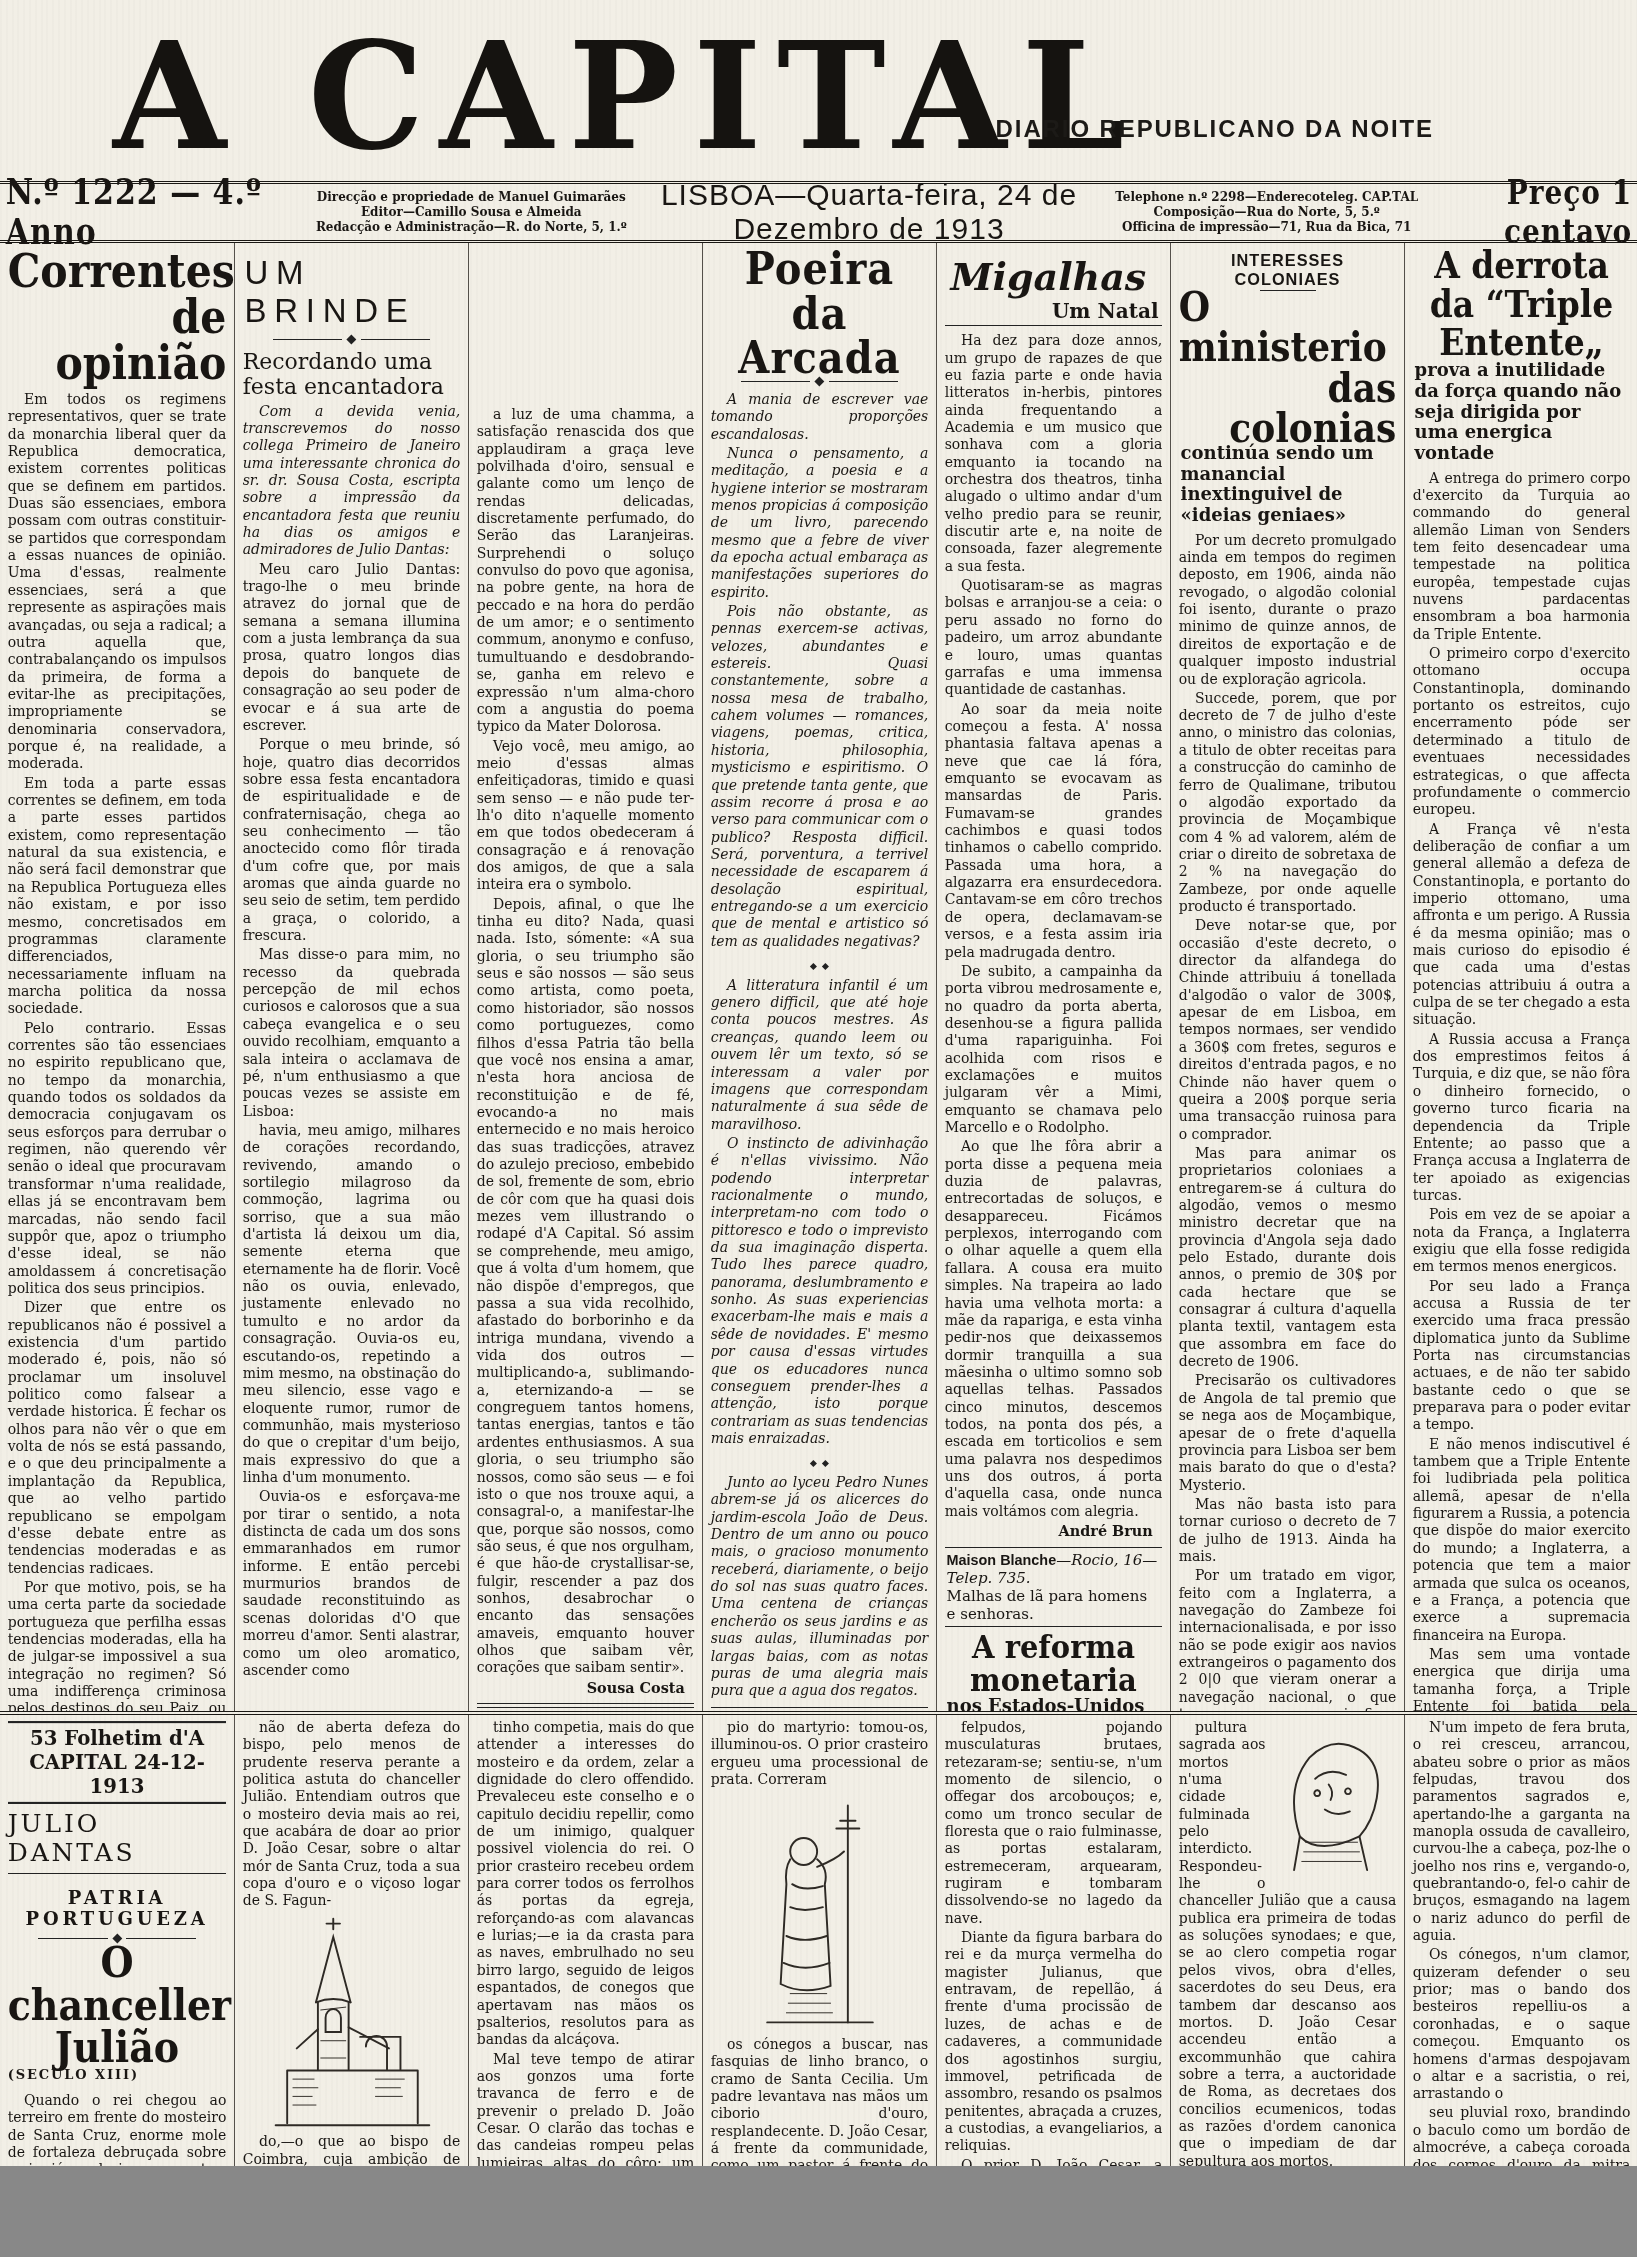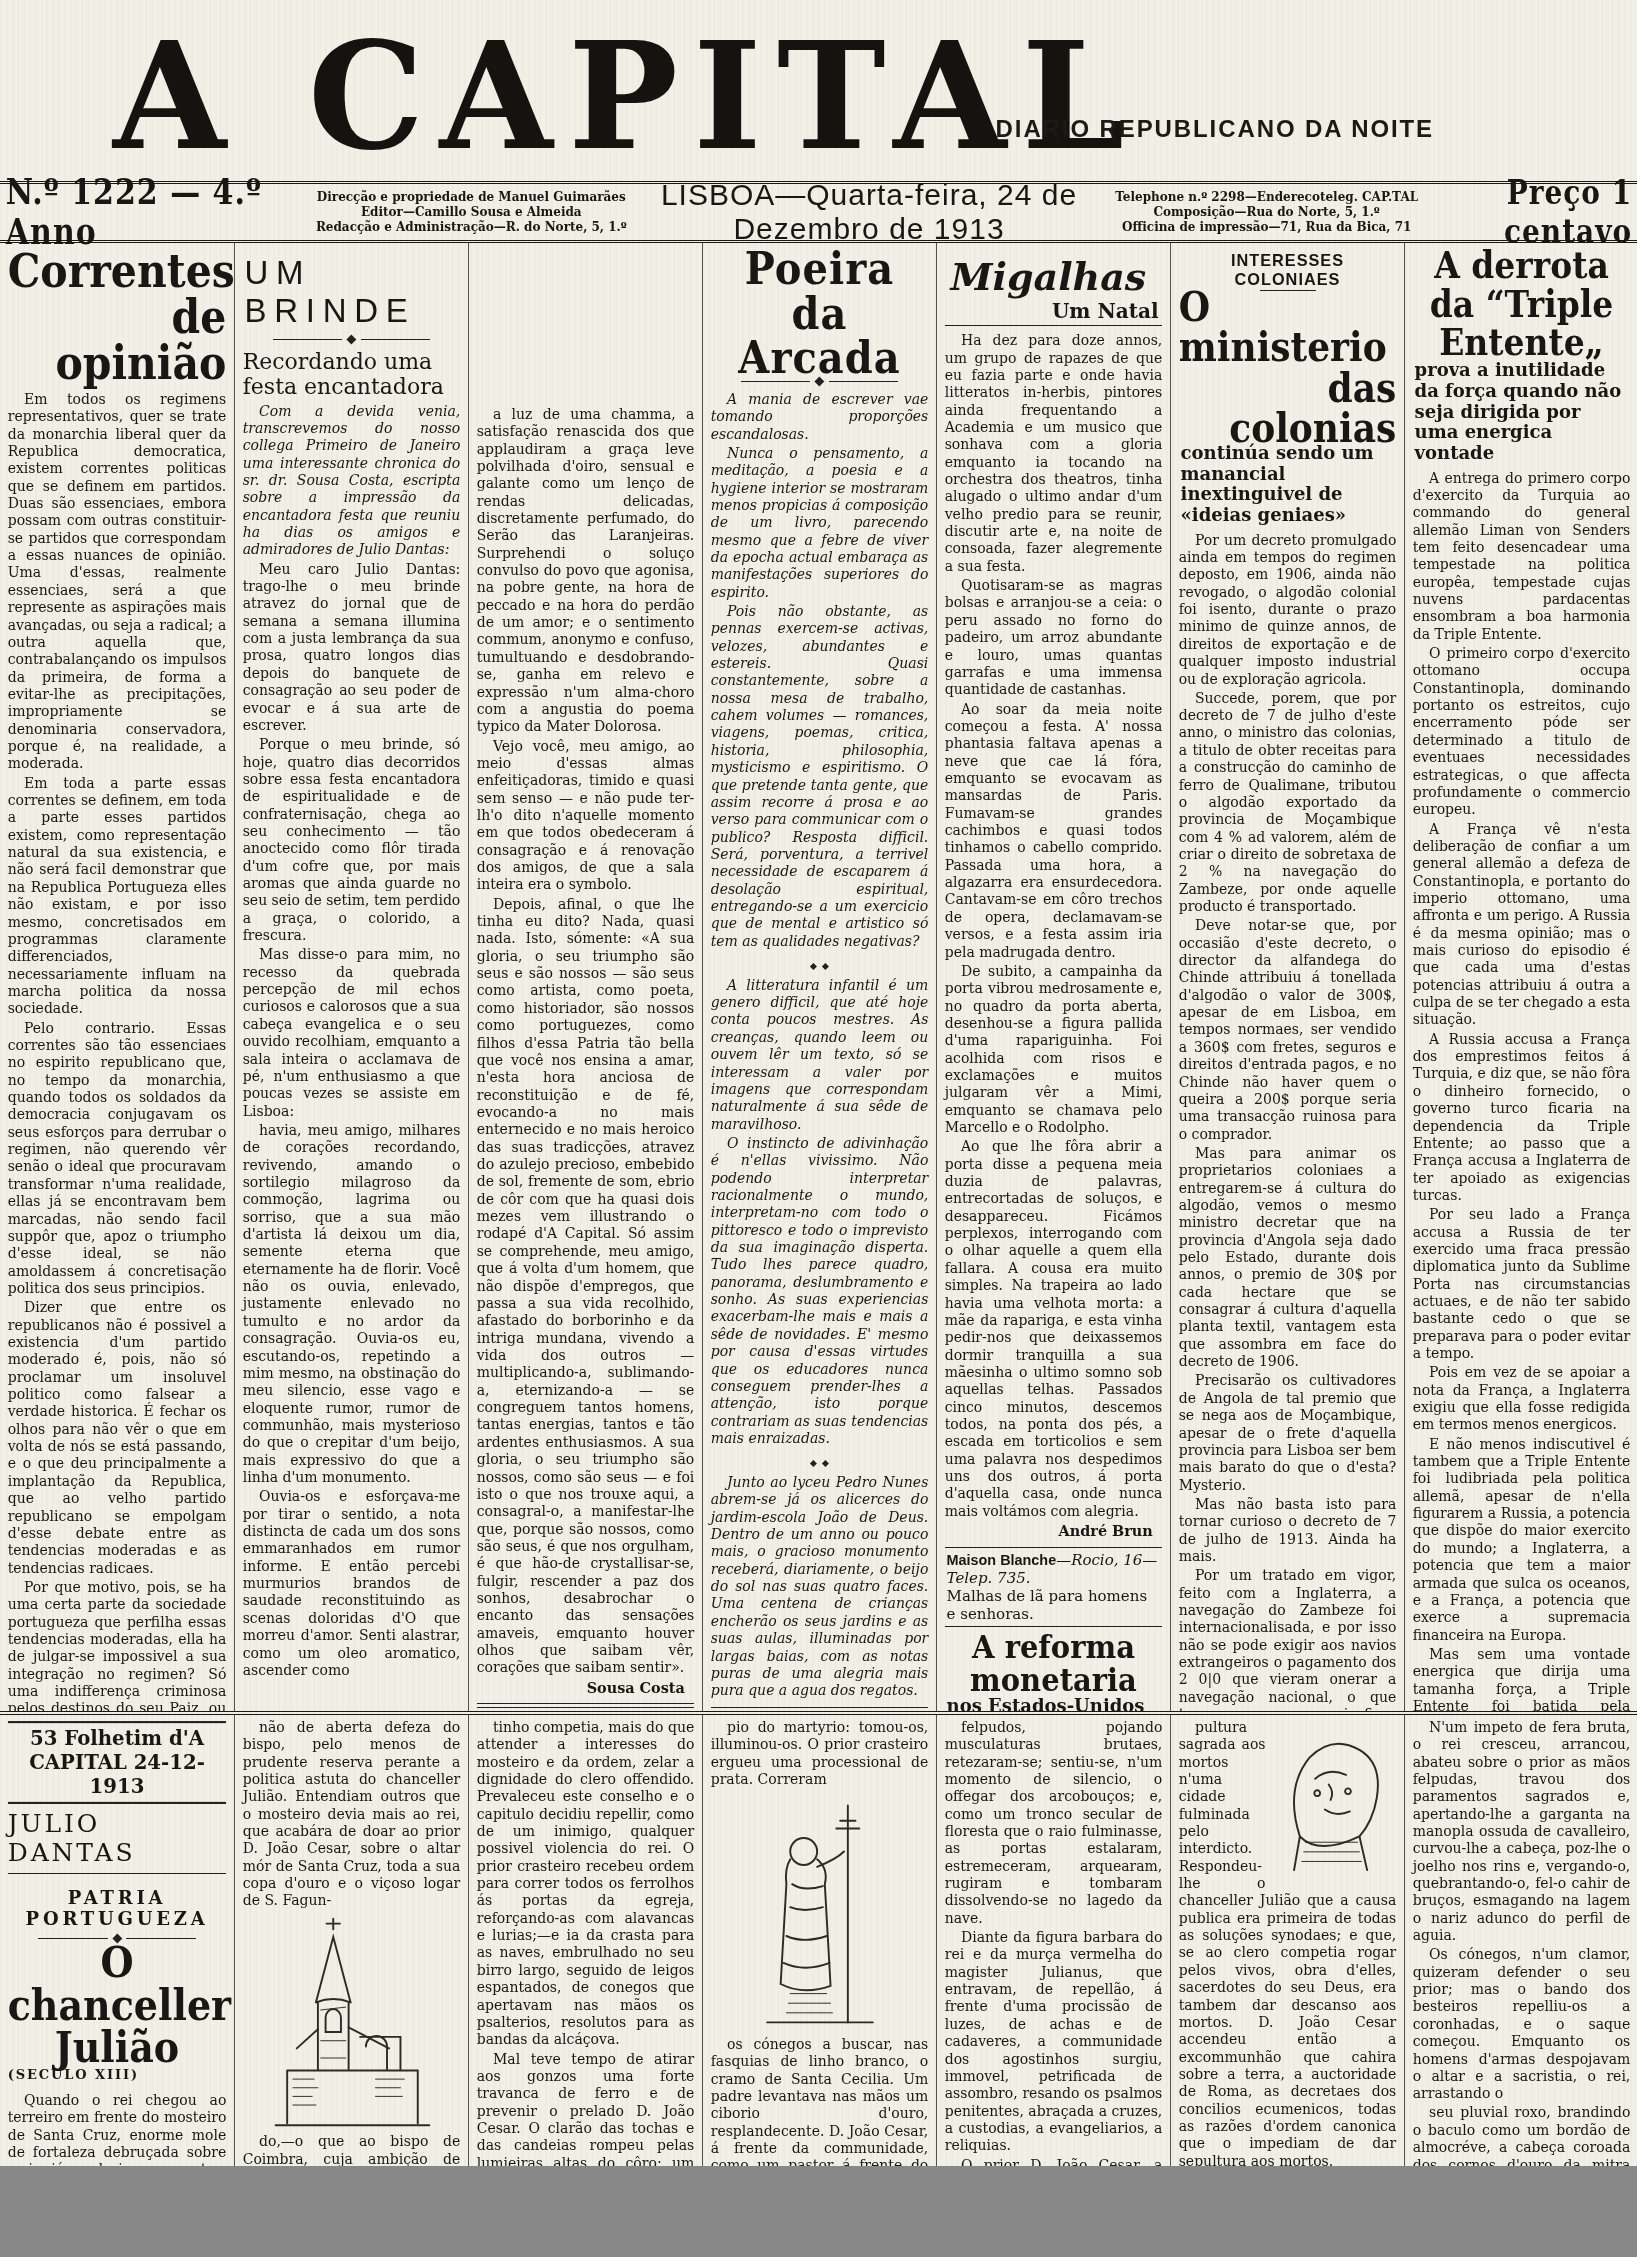--- a/index.html
+++ b/index.html
@@ -84,21 +84,21 @@
   <div id="dateline">
     <div class="issue">N.º 1222 — 4.º Anno</div>
     <div class="imprint">
         <div class="">Direcção e propriedade de Manuel Guimarães</div>
         <div class="">Editor—Camillo Sousa e Almeida</div>
         <div class="">Redacção e Administração—R. do Norte, 5, 1.º</div>
       </div>
     <div class="city-date">LISBOA—Quarta-feira, 24 de Dezembro de 1913</div>
     <div class="imprint">
         <div class="">Telephone n.º 2298—Enderecoteleg. CAP.TAL</div>
-        <div class="">Composição—Rua do Norte, 5, 1.º</div>
+        <div class="">Composição—Rua do Norte, 5, 5.º</div>
         <div class="">Officina de impressão—71, Rua da Bica, 71</div>
       </div>
     <div class="price">Preço 1 centavo</div>
   </div>
 
   <div class="band" id="main-band">
 
     <div class="col">
       <div class="h-big h-corr">
         <span>Correntes</span>
@@ -207,22 +207,22 @@
     </div>
 
     <div class="col">
       <div class="h-big h-ent">A derrota da “Triple Entente„</div>
       <div class="subhead">prova a inutilidade da força quando não seja dirigida por uma energica vontade</div>
       <div>
           <p class="para">A entrega do primero corpo d'exercito da Turquia ao commando do general allemão Liman von Senders tem feito desencadear uma tempestade na politica europêa, tempestade cujas nuvens pardacentas ensombram a boa harmonia da Triple Entente.</p>
           <p class="para">O primeiro corpo d'exercito ottomano occupa Constantinopla, dominando portanto os estreitos, cujo encerramento póde ser determinado a titulo de eventuaes necessidades estrategicas, o que affecta profundamente o commercio europeu.</p>
           <p class="para">A França vê n'esta deliberação de confiar a um general allemão a defeza de Constantinopla, e portanto do imperio ottomano, uma affronta e um perigo. A Russia é da mesma opinião; mas o mais curioso do episodio é que cada uma d'estas potencias attribuiu á outra a culpa de se ter chegado a esta situação.</p>
           <p class="para">A Russia accusa a França dos emprestimos feitos á Turquia, e diz que, se não fôra o dinheiro fornecido, o governo turco ficaria na dependencia da Triple Entente; ao passo que a França accusa a Inglaterra de ter apoiado as exigencias turcas.</p>
+          <p class="para">Pois em vez de se apoiar a nota da França, a Inglaterra exigiu que ella fosse redigida em termos menos energicos.</p>
           <p class="para">Por seu lado a França accusa a Russia de ter exercido uma fraca pressão diplomatica junto da Sublime Porta nas circumstancias actuaes, e de não ter sabido bastante cedo o que se preparava para o poder evitar a tempo.</p>
-          <p class="para">Pois em vez de se apoiar a nota da França, a Inglaterra exigiu que ella fosse redigida em termos menos energicos.</p>
           <p class="para">E não menos indiscutivel é tambem que a Triple Entente foi ludibriada pela politica allemã, apesar de n'ella figurarem a Russia, a potencia que dispõe do maior exercito do mundo; a Inglaterra, a potencia que tem a maior armada que sulca os oceanos, e a França, a potencia que exerce a supremacia financeira na Europa.</p>
           <p class="para">Mas sem uma vontade energica que dirija uma tamanha força, a Triple Entente foi batida pela tenacidade inquebrantavel da politica do imperador allemão.</p>
         </div>
 
     </div>
   </div>
 
   <div class="band" id="folhetim-band">
 
     <div class="col">

